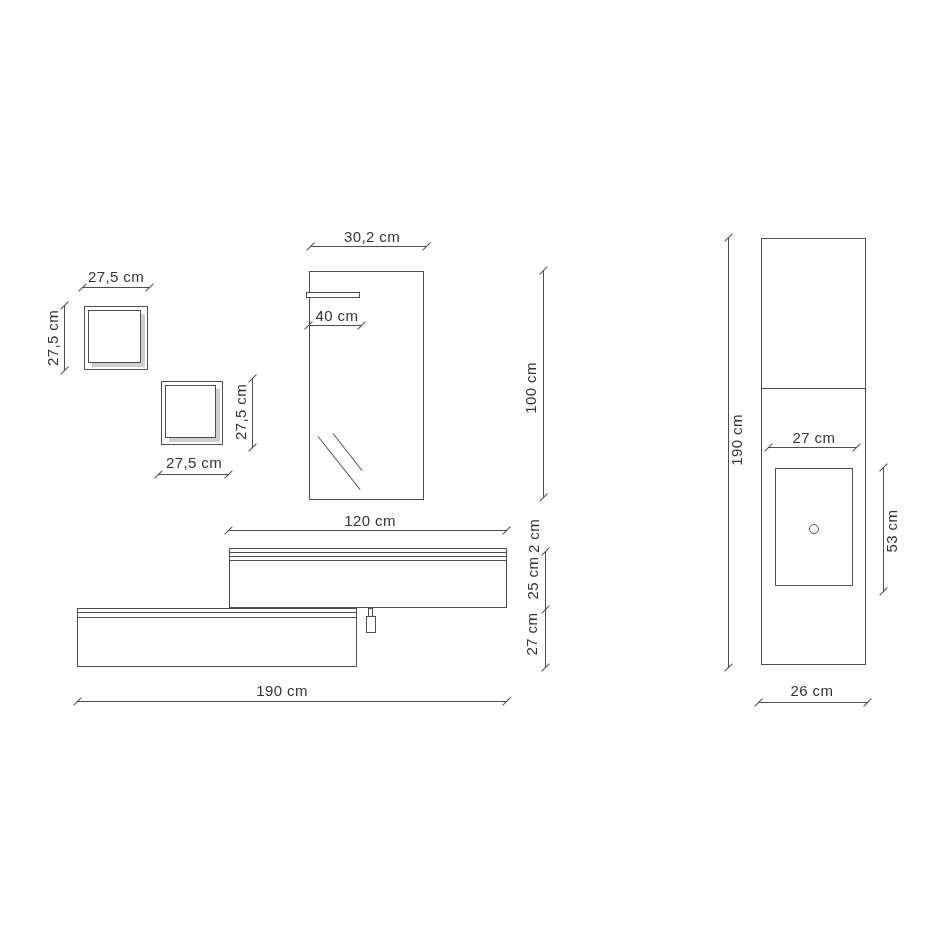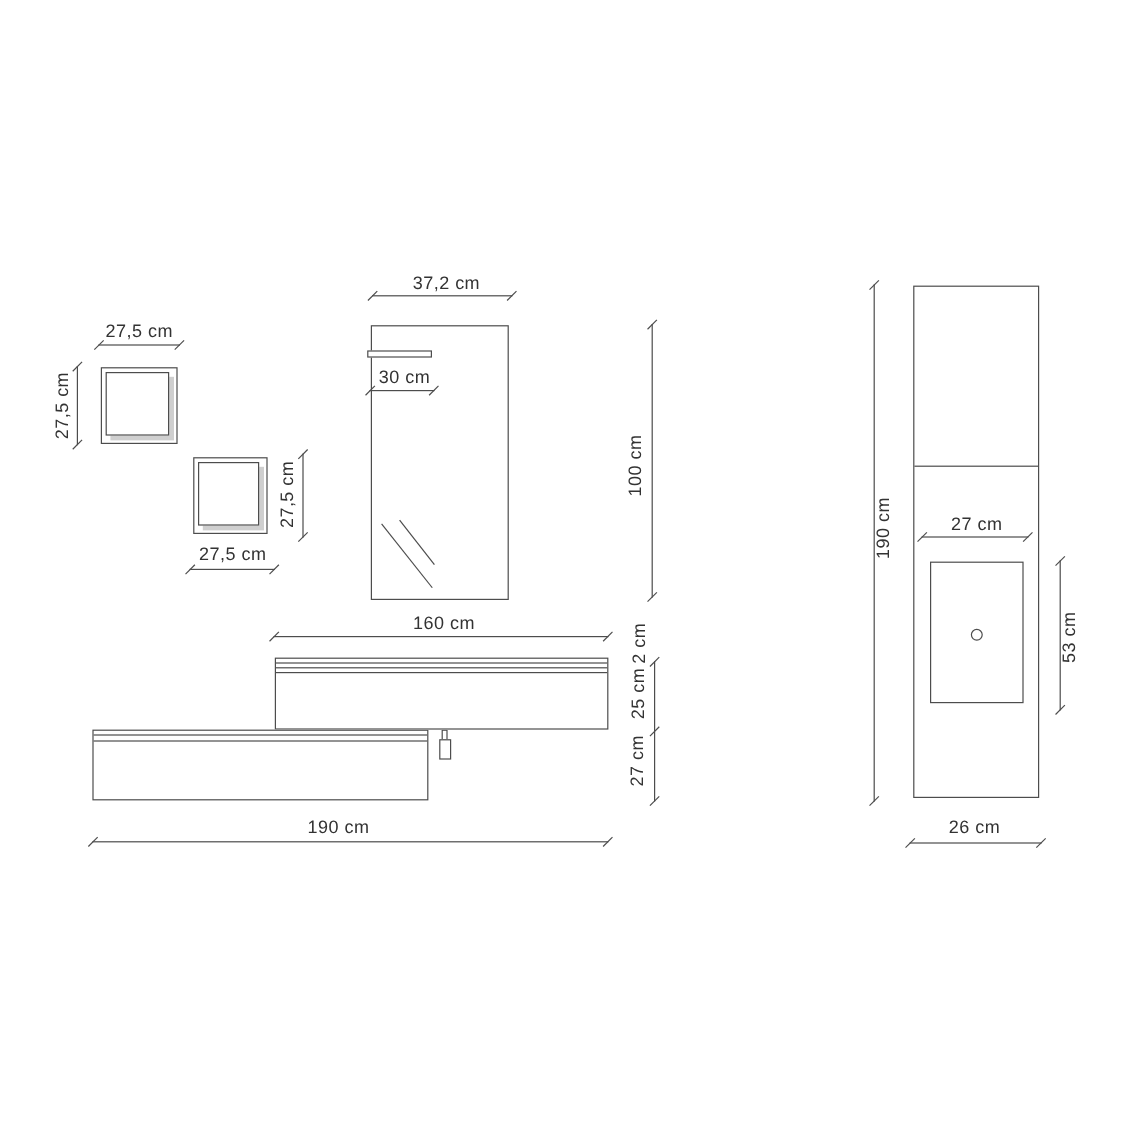--- a/index.html
+++ b/index.html
@@ -58,34 +58,34 @@
     <div class="frame" style="left:161px;top:381px;width:62px;height:64px">
       <div class="frame-inner"></div>
     </div>
     <div class="dim-v" style="left:252px;top:378px;height:70px"></div>
     <div class="lbl v" style="left:240px;top:412px">27,5 cm</div>
     <div class="lbl" style="left:194px;top:462px">27,5 cm</div>
     <div class="dim-h" style="left:158px;top:474px;width:71px"></div>
   </div>
 
   <div>
-    <div class="lbl" style="left:372px;top:236px">37,2 cm</div>
+    <div class="lbl" style="left:372px;top:236px">30,2 cm</div>
     <div class="dim-h" style="left:310px;top:246px;width:117px"></div>
     <div class="rect" style="left:309px;top:271px;width:115px;height:229px"></div>
     <div class="rect" style="left:306px;top:292px;width:54px;height:6px"></div>
-    <div class="lbl" style="left:337px;top:315px">30 cm</div>
+    <div class="lbl" style="left:337px;top:315px">40 cm</div>
     <div class="dim-h" style="left:308px;top:325px;width:54px"></div>
     <div class="diag" style="left:318px;top:436px;width:68px;transform:rotate(51.6deg)"></div>
     <div class="diag" style="left:333px;top:433px;width:47px;transform:rotate(51.9deg)"></div>
     <div class="lbl v" style="left:530px;top:388px">100 cm</div>
     <div class="dim-v" style="left:543px;top:270px;height:228px"></div>
   </div>
 
   <div>
-    <div class="lbl" style="left:370px;top:520px">160 cm</div>
+    <div class="lbl" style="left:370px;top:520px">120 cm</div>
     <div class="dim-h" style="left:228px;top:530px;width:279px"></div>
 
     <div class="rect" style="left:229px;top:548px;width:278px;height:60px"></div>
     <div class="hline" style="left:230px;top:552px;width:276px"></div>
     <div class="hline" style="left:230px;top:556px;width:276px"></div>
     <div class="hline" style="left:230px;top:560px;width:276px"></div>
 
     <div class="rect" style="left:77px;top:608px;width:280px;height:59px"></div>
     <div class="hline" style="left:78px;top:612px;width:278px"></div>
     <div class="hline" style="left:78px;top:617px;width:278px"></div>

